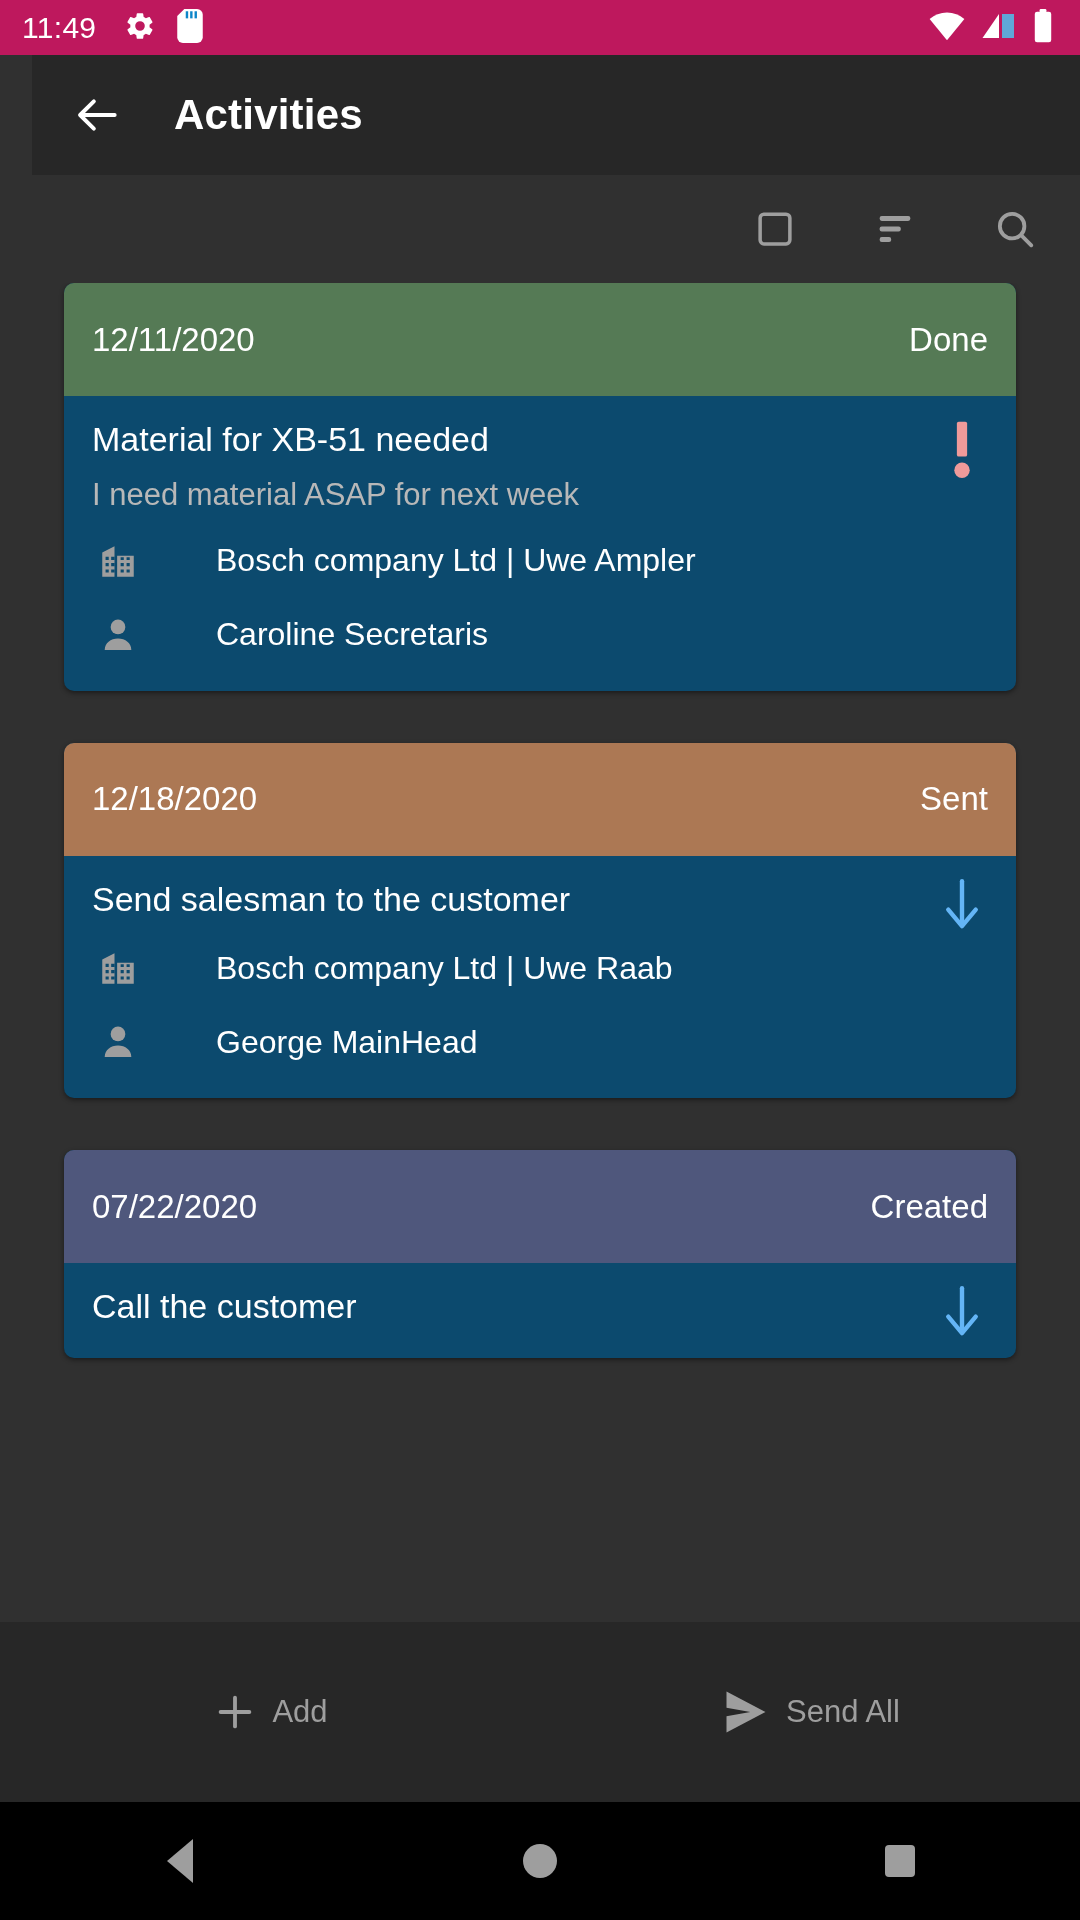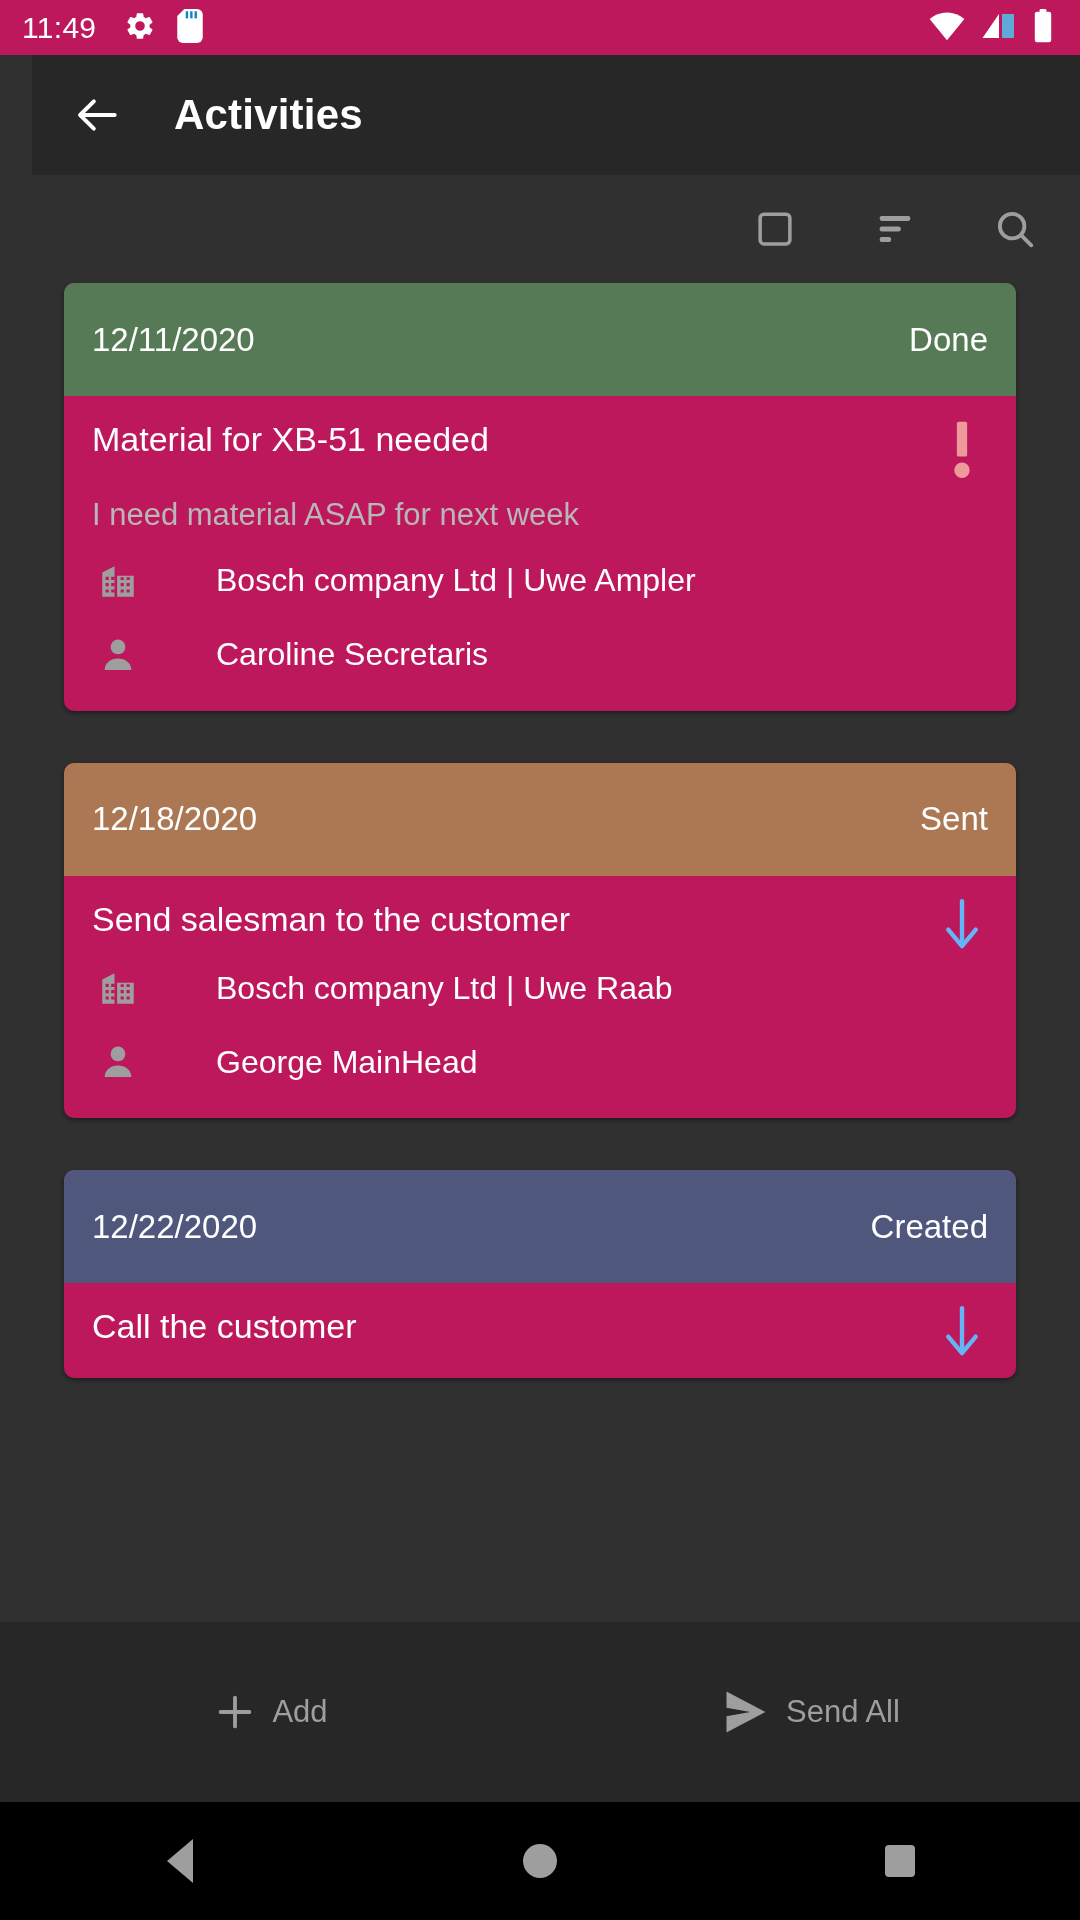--- a/index.html
+++ b/index.html
@@ -38,37 +38,37 @@
     padding-right:36px; gap:62px; background:#303030;
   }
   .action-ic{ width:58px; height:58px; display:flex; align-items:center; justify-content:center; }
 
   
   .list{
     position:absolute; left:0; top:283px; right:0; bottom:298px;
     overflow:hidden; padding:0 64px;
   }
   .card{
-    background:#be185d; border-radius:10px; margin-bottom:52px;
+    background:#0c4a6e; border-radius:10px; margin-bottom:52px;
     box-shadow:0 2px 5px rgba(0,0,0,.45);
     overflow:hidden;
   }
   .card-header{
     height:113px; display:flex; align-items:center; justify-content:space-between;
     padding:0 28px; color:#fff;
   }
   .card-date{ font-size:33px; }
   .card-status{ font-size:33px;text-align:right; }
   .card-body{ padding:22px 28px 30px 28px; position:relative; }
   .card-title{
     color:#fff; font-size:34px; line-height:1.25; padding-right:90px;
     white-space:nowrap; overflow:hidden; text-overflow:ellipsis;
   }
   .card-sub{
-    color:#b8b8b8; font-size:31px; margin-top:36px; padding-right:40px;
+    color:#b8b8b8; font-size:31px; margin-top:16px; padding-right:40px;
     white-space:nowrap; overflow:hidden; text-overflow:ellipsis;
   }
   .meta-row{ display:flex; align-items:center; margin-top:22px;gap:48px; }
   .meta-ic{ width:52px; height:52px; display:flex; align-items:center; justify-content:center; flex:0 0 52px; }
   .meta-text{ color:#fff; font-size:32px; margin-left:24px; white-space:nowrap; overflow:hidden; text-overflow:ellipsis; }
   .card-flag{ position:absolute; right:28px; top:24px; width:52px; height:62px;
     display:flex; align-items:center; justify-content:center; }
 
   
   .bottombar{
@@ -229,21 +229,21 @@
                 <path d="M4.4 20.6c0-4 3.4-6.6 7.6-6.6s7.6 2.6 7.6 6.6H4.4z"></path>
             </svg>
           </span>
           <span class="meta-text">George MainHead</span>
         </div>
       </div>
     </div>
 
     <div class="card">
       <div class="card-header" style="background:#4f577c">
-        <span class="card-date">12/22/2020</span>
+        <span class="card-date">07/22/2020</span>
         <span class="card-status">Created</span>
       </div>
       <div class="card-body">
         <div class="card-title">Call the customer</div>
         <div class="card-flag" style="top:18px">
           <svg width="44" height="58" viewBox="0 0 24 30" fill="none" stroke="#64b5f6" stroke-width="2.4" stroke-linecap="round" stroke-linejoin="round">
             <line x1="12" y1="2" x2="12" y2="25"></line>
               <polyline points="4.5,17.5 12,26.5 19.5,17.5"></polyline>
           </svg>
         </div>

